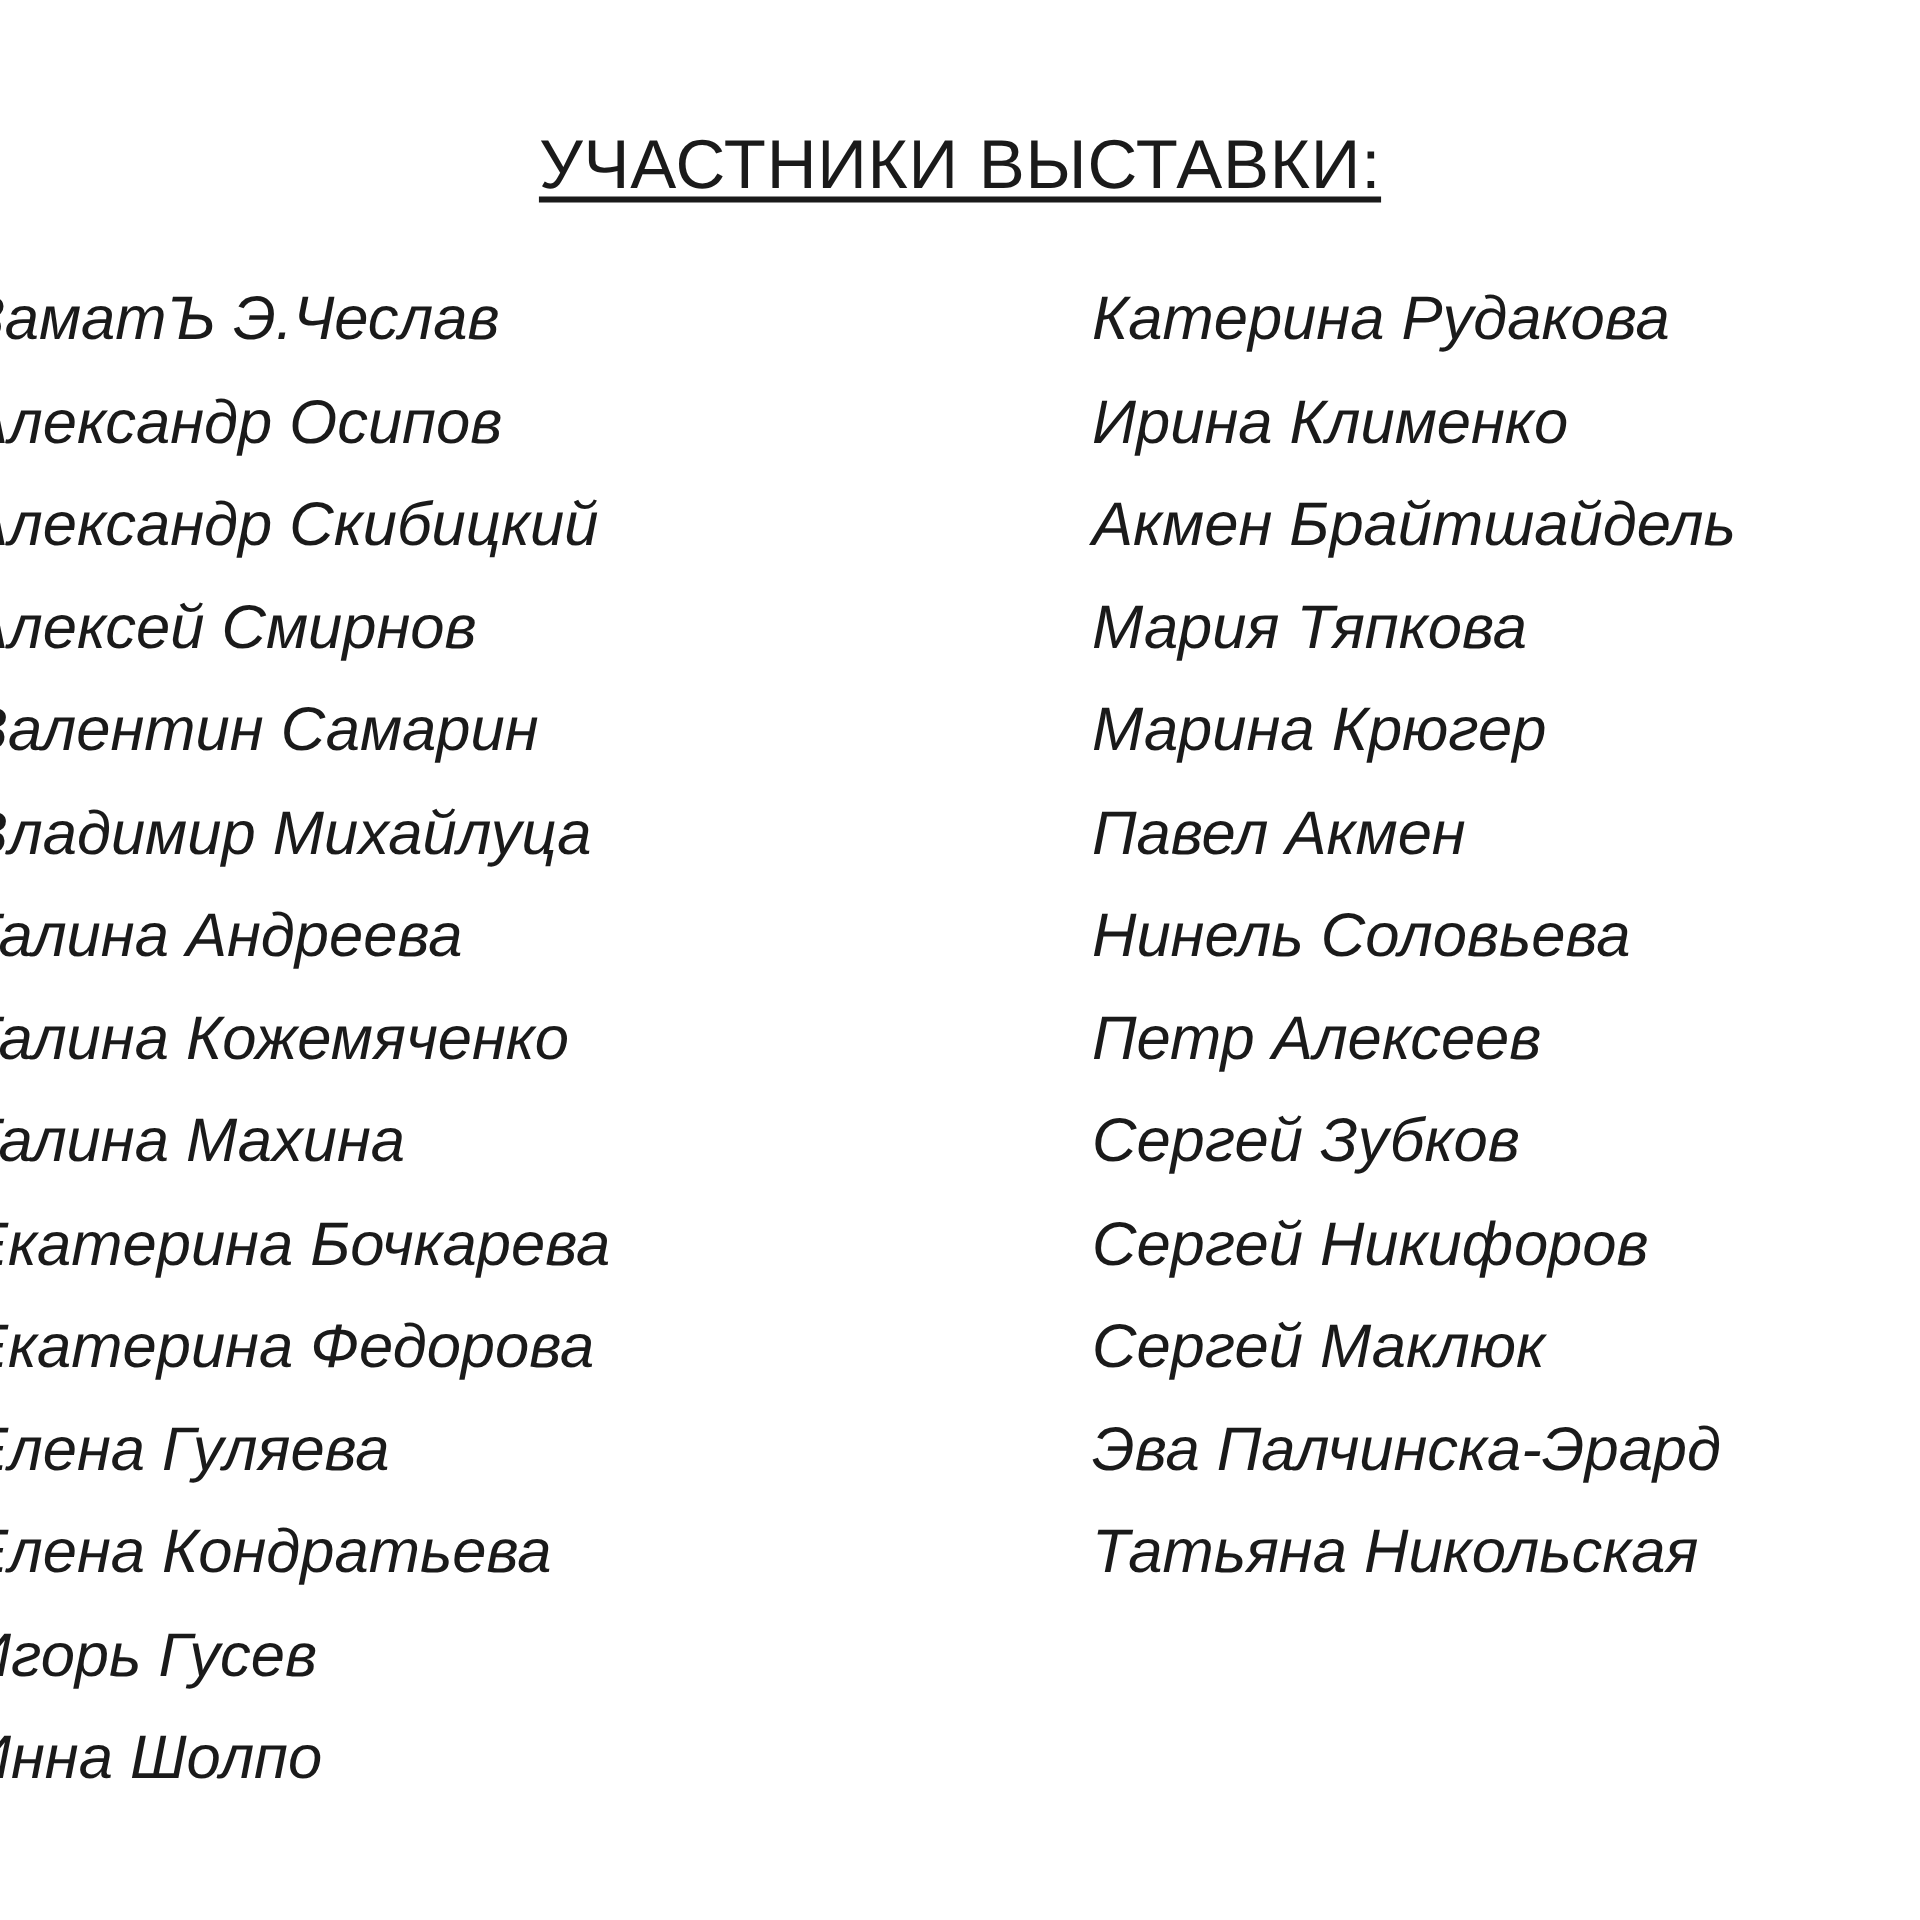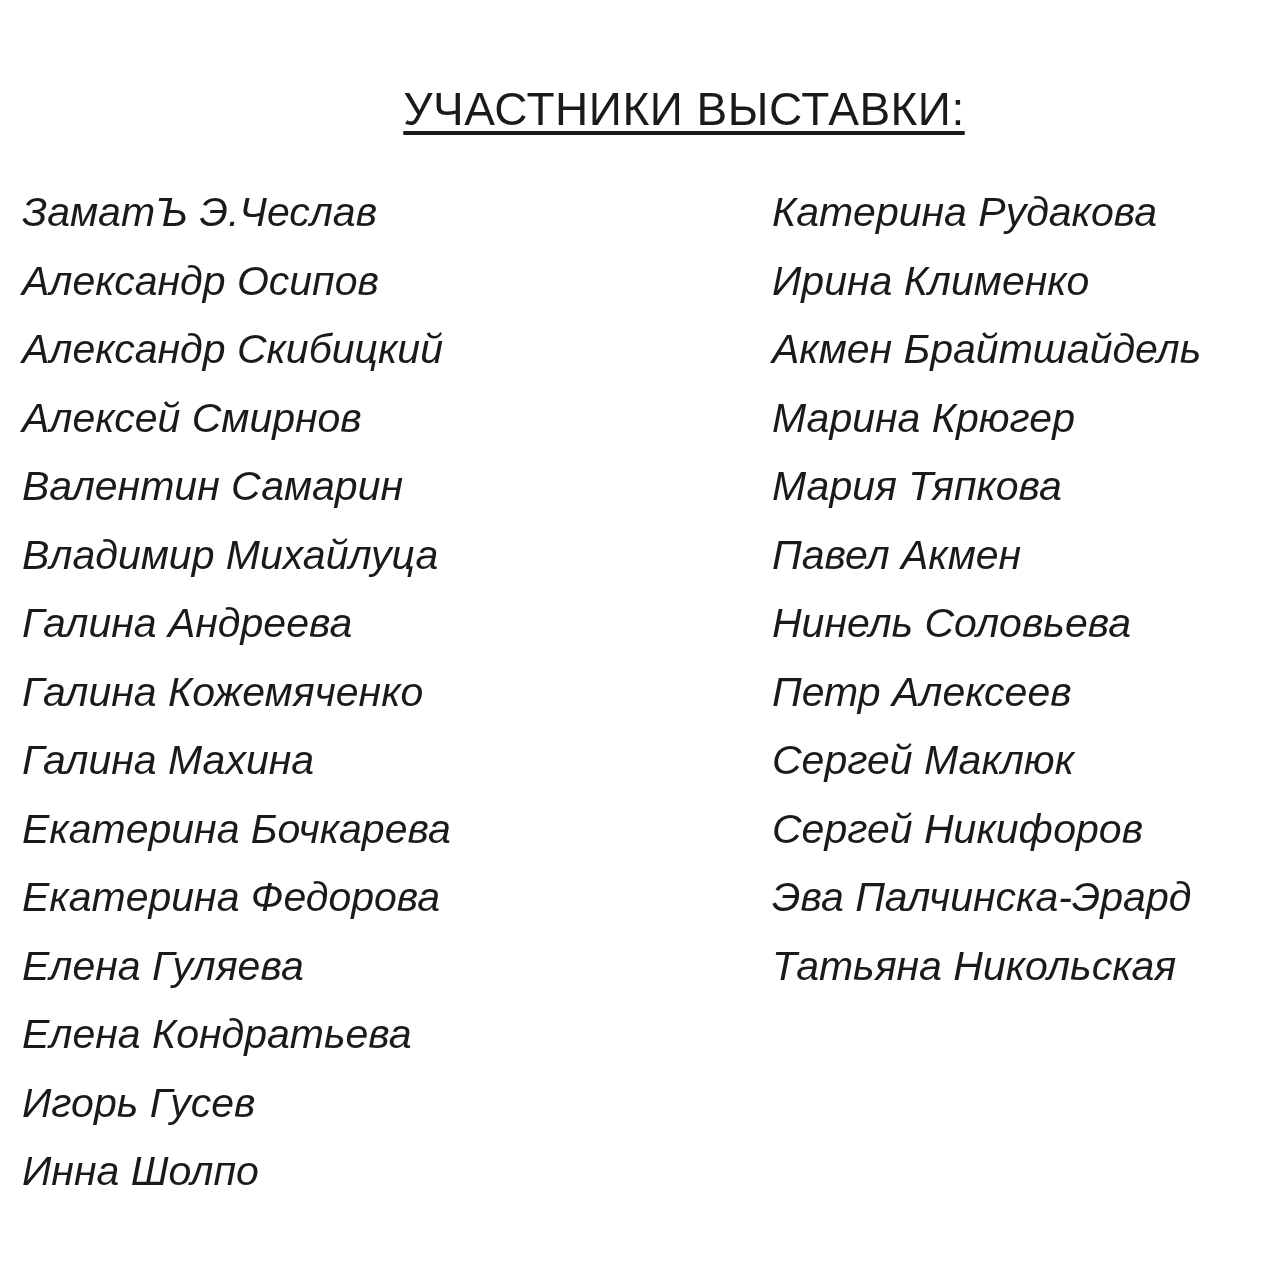--- a/index.html
+++ b/index.html
@@ -12,21 +12,20 @@
     height: 1280px;
     font-family: "Liberation Sans", sans-serif;
     color: #1a1a1a;
     overflow: hidden;
   }
   .page {
     position: relative;
     width: 1224px;
     height: 1280px;
     box-sizing: border-box;
-    margin-left: 44px;
   }
   .title {
     position: absolute;
     top: 82px;
     left: 0;
     width: 1280px;
     text-align: center;
     font-size: 46px;
     font-weight: 400;
     letter-spacing: 0.5px;
@@ -92,25 +91,26 @@
       <div class="name">Елена Гуляева</div>
       <div class="name">Елена Кондратьева</div>
       <div class="name">Игорь Гусев</div>
       <div class="name">Инна Шолпо</div>
     </div>
 
     <div class="col col-right">
       <div class="name">Катерина Рудакова</div>
       <div class="name">Ирина Клименко</div>
       <div class="name">Акмен Брайтшайдель</div>
+      <div class="name">Мария Тяпкова</div>
       <div class="name">Марина Крюгер</div>
-      <div class="name">Мария Тяпкова</div>
       <div class="name">Павел Акмен</div>
       <div class="name">Нинель Соловьева</div>
       <div class="name">Петр Алексеев</div>
+      <div class="name">Сергей Зубков</div>
+      <div class="name">Сергей Никифоров</div>
       <div class="name">Сергей Маклюк</div>
-      <div class="name">Сергей Никифоров</div>
       <div class="name">Эва Палчинска-Эрард</div>
       <div class="name">Татьяна Никольская</div>
     </div>
 
   </div>
 </div>
 
 </body></html>

